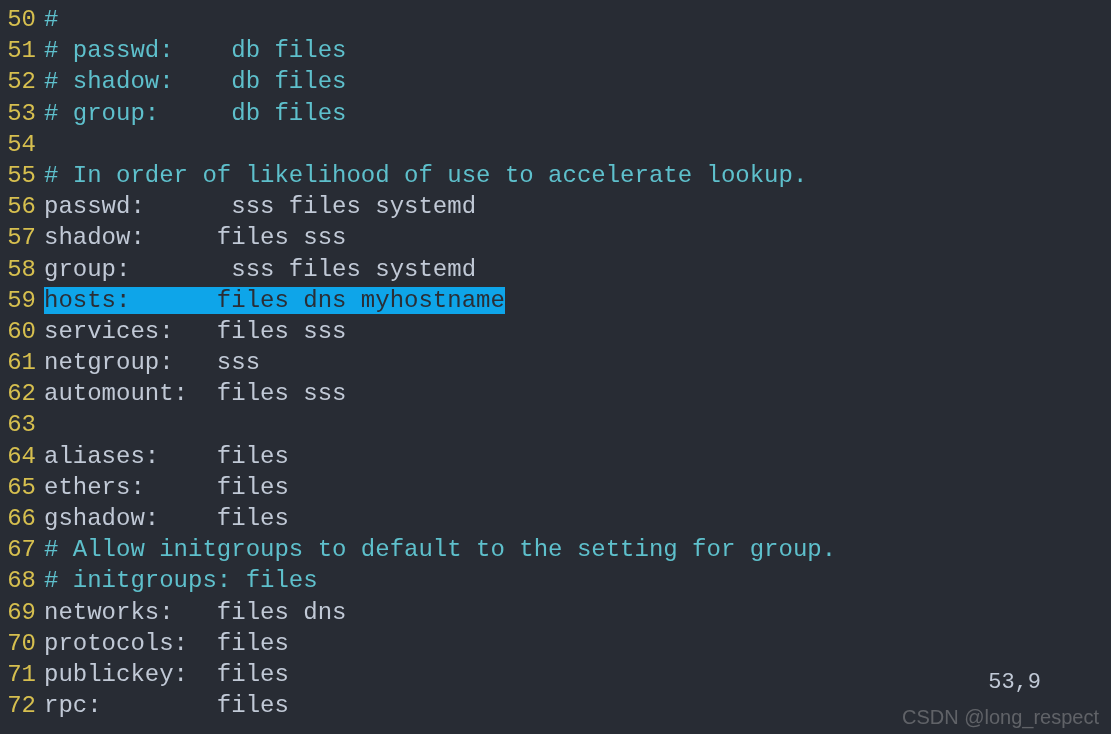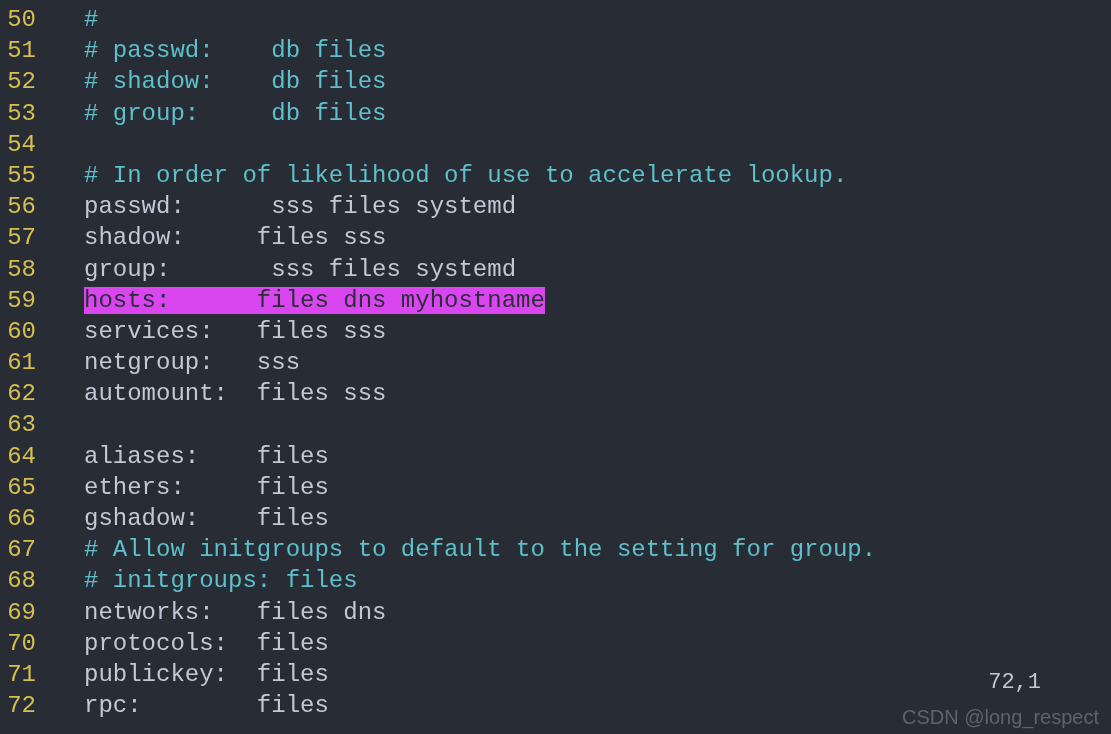--- a/index.html
+++ b/index.html
@@ -8,34 +8,34 @@
     font-family: "Consolas", "Monaco", "Courier New", monospace;
     font-size: 24px;
     line-height: 1.3;
     padding: 4px 0;
     width: 1111px;
     height: 734px;
     position: relative;
     overflow: hidden;
   }
   .editor { white-space: pre; }
-  .row { display: flex; gap: 40px; }
+  .row { display: flex; }
   .gutter {
     color: #d6bf4f;
     width: 44px;
     text-align: right;
     padding-right: 8px;
     flex: 0 0 44px;
     user-select: none;
   }
   .code { flex: 1 1 auto; }
   .comment { color: #5ec0cc; }
   .plain { color: #c1c9d6; }
   .sel {
-    background: #d946ef;
+    background: #0ea5e9;
     color: #2a2e36;
   }
   .status {
     position: absolute;
     right: 70px;
     bottom: 36px;
     color: #c1c9d6;
     font-size: 22px;
   }
   .watermark {
@@ -45,14 +45,14 @@
     color: rgba(200,200,200,0.35);
     font-family: Arial, sans-serif;
     font-size: 20px;
   }
 </style>
 </head>
 <body>
 
 <div class="editor" id="editor"><div class="row"><span class="gutter">50</span><span class="code"><span class="comment">#</span></span></div><div class="row"><span class="gutter">51</span><span class="code"><span class="comment"># passwd:    db files</span></span></div><div class="row"><span class="gutter">52</span><span class="code"><span class="comment"># shadow:    db files</span></span></div><div class="row"><span class="gutter">53</span><span class="code"><span class="comment"># group:     db files</span></span></div><div class="row"><span class="gutter">54</span><span class="code"> </span></div><div class="row"><span class="gutter">55</span><span class="code"><span class="comment"># In order of likelihood of use to accelerate lookup.</span></span></div><div class="row"><span class="gutter">56</span><span class="code"><span class="plain">passwd:      sss files systemd</span></span></div><div class="row"><span class="gutter">57</span><span class="code"><span class="plain">shadow:     files sss</span></span></div><div class="row"><span class="gutter">58</span><span class="code"><span class="plain">group:       sss files systemd</span></span></div><div class="row"><span class="gutter">59</span><span class="code"><span class="sel">hosts:      files dns myhostname</span></span></div><div class="row"><span class="gutter">60</span><span class="code"><span class="plain">services:   files sss</span></span></div><div class="row"><span class="gutter">61</span><span class="code"><span class="plain">netgroup:   sss</span></span></div><div class="row"><span class="gutter">62</span><span class="code"><span class="plain">automount:  files sss</span></span></div><div class="row"><span class="gutter">63</span><span class="code"> </span></div><div class="row"><span class="gutter">64</span><span class="code"><span class="plain">aliases:    files</span></span></div><div class="row"><span class="gutter">65</span><span class="code"><span class="plain">ethers:     files</span></span></div><div class="row"><span class="gutter">66</span><span class="code"><span class="plain">gshadow:    files</span></span></div><div class="row"><span class="gutter">67</span><span class="code"><span class="comment"># Allow initgroups to default to the setting for group.</span></span></div><div class="row"><span class="gutter">68</span><span class="code"><span class="comment"># initgroups: files</span></span></div><div class="row"><span class="gutter">69</span><span class="code"><span class="plain">networks:   files dns</span></span></div><div class="row"><span class="gutter">70</span><span class="code"><span class="plain">protocols:  files</span></span></div><div class="row"><span class="gutter">71</span><span class="code"><span class="plain">publickey:  files</span></span></div><div class="row"><span class="gutter">72</span><span class="code"><span class="plain">rpc:        files</span></span></div></div>
 
-<div class="status">72,1</div>
+<div class="status">53,9</div>
 <div class="watermark">CSDN @long_respect</div>
 
 </body></html>

